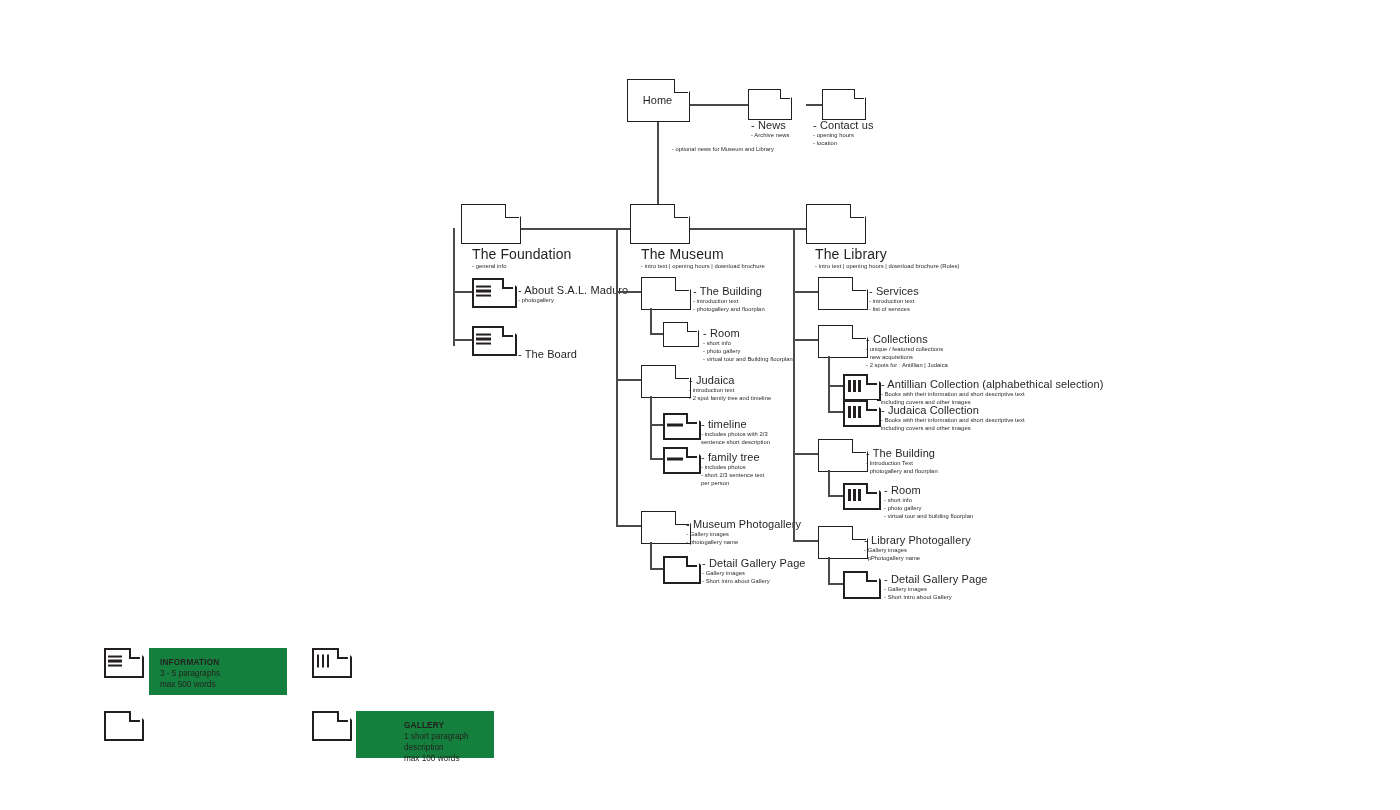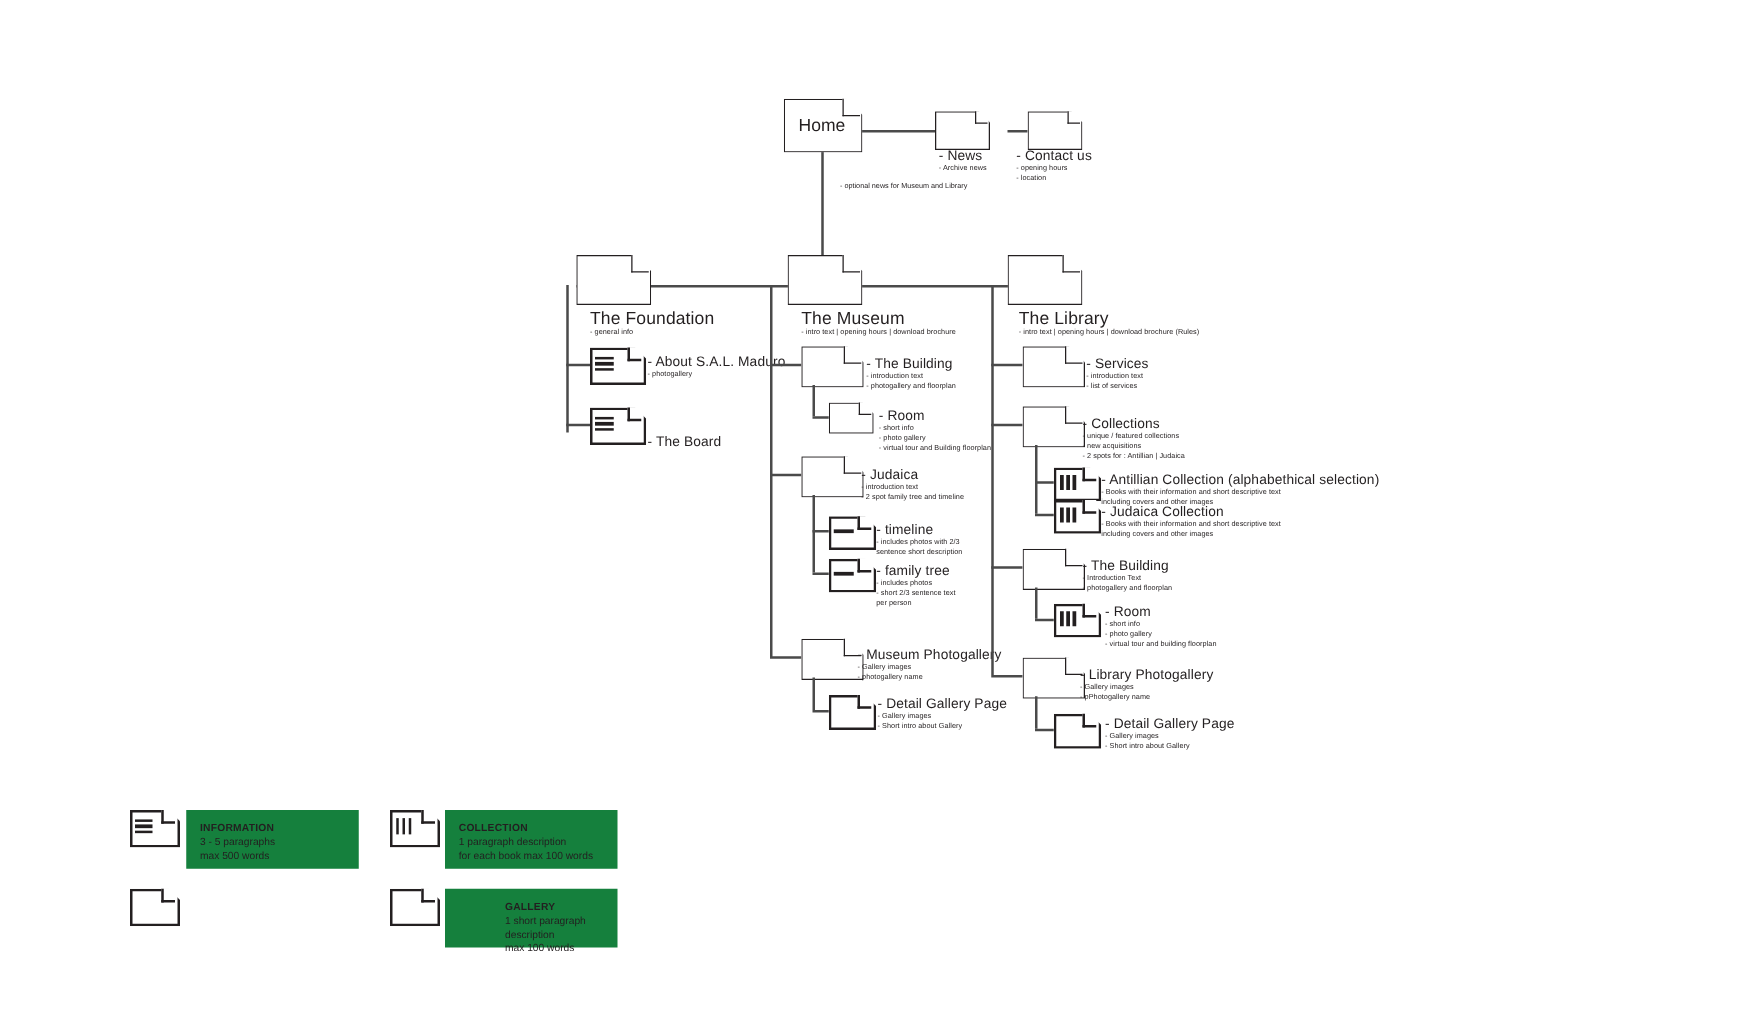--- a/index.html
+++ b/index.html
@@ -25,21 +25,21 @@
   .node .fold{
     position:absolute;top:0;right:0;width:13px;height:13px;
     border-left:1.6px solid #231f20;border-bottom:1.6px solid #231f20;
     background:#fff;
   }
   .node.small .shape{clip-path:polygon(0 0, calc(100% - 9px) 0, 100% 9px, 100% 100%, 0 100%);}
   .node.small .fold{width:9px;height:9px;border-width:1.4px;}
   .node .home-label{
     position:absolute;left:0;top:0;width:100%;height:100%;
     display:flex;align-items:center;justify-content:center;
-    font-size:14px;color:#231f20;
+    font-size:11px;color:#231f20;
   }
   
   .node.ico .shape{border-width:2.1px;}
   .node.ico .fold{border-width:2.1px;}
 
   
   .glyph{position:absolute;display:flex;align-items:center;justify-content:center;}
   .g-lines{left:4px;top:50%;transform:translateY(-50%);width:15px;flex-direction:column;gap:2.2px;}
   .g-lines i{display:block;width:100%;height:2.2px;background:#231f20;}
   .g-bars{left:4px;top:50%;transform:translateY(-50%);width:15px;height:12px;gap:2.3px;}
@@ -400,25 +400,20 @@
 
   <div class="node small ico lg-node" style="left:312px;top:648px;width:36px;height:26px;">
     <div class="shape"></div>
     <div class="fold"></div>
     <div class="glyph g-bars" style="width:14px;height:13px;">
         <i></i>
         <i></i>
         <i></i>
       </div>
   </div>
-  <div class="lg-box" style="left:356px;top:648px;width:138px;height:47px;">
-    <div class="h">COLLECTION</div>
-    <div class="d">1 paragraph description</div>
-    <div class="d">for each book max 100 words</div>
-  </div>
 
   <div class="node small ico lg-node" style="left:104px;top:711px;width:36px;height:26px;">
     <div class="shape"></div>
     <div class="fold"></div>
   </div>
 
   <div class="node small ico lg-node" style="left:312px;top:711px;width:36px;height:26px;">
     <div class="shape"></div>
     <div class="fold"></div>
     <div class="glyph g-grid" style="width:13px;height:13px;">

